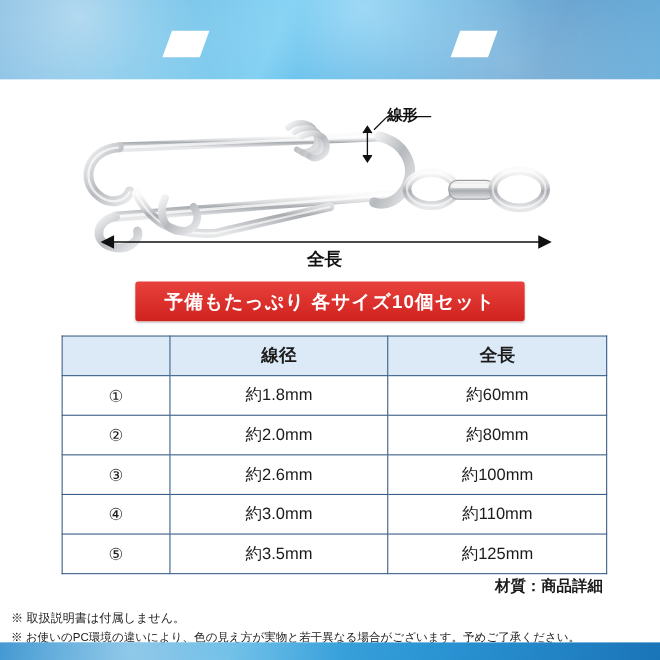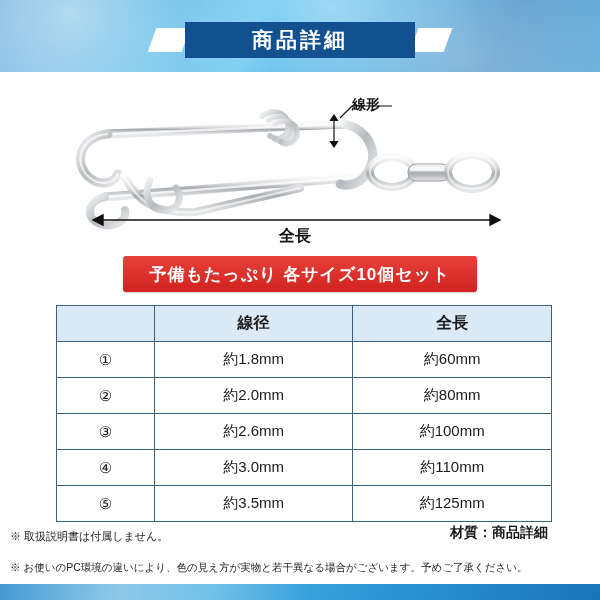--- a/index.html
+++ b/index.html
@@ -139,21 +139,21 @@
   .footer {
     position: absolute;
     left: 0; bottom: 0;
     width: 600px;
     padding: 6px 10px 8px 10px;
   }
   .note {
     font-size: 11px;
     color: #222222;
     line-height: 1.5;
-    margin: 16px 0;
+    margin: 3px 0;
   }
   .note-small { font-size: 10.5px; }
 
   .footer-bar {
     position: absolute;
     left: 0; bottom: 0;
     width: 600px;
     height: 16px;
     background:
       radial-gradient(circle at 20% 50%, rgba(255,255,255,0.45) 0%, rgba(255,255,255,0) 40%),
@@ -172,23 +172,20 @@
     color: #111;
     font-weight: bold;
   }
 </style>
 </head>
 <body>
 
 <div class="banner">
   <div class="banner-stripe-left"></div>
   <div class="banner-stripe-right"></div>
-  <div class="banner-title-box">
-    <span class="banner-title">商品詳細</span>
-  </div>
 </div>
 
 <div class="illus">
   <svg width="600" height="180" viewBox="0 0 600 180">
     <defs>
       <linearGradient id="steel" x1="0" y1="0" x2="0" y2="1">
         <stop offset="0%" stop-color="#fbfbfb"></stop>
         <stop offset="35%" stop-color="#d9dadc"></stop>
         <stop offset="55%" stop-color="#a8abaf"></stop>
         <stop offset="100%" stop-color="#e6e7e9"></stop>

